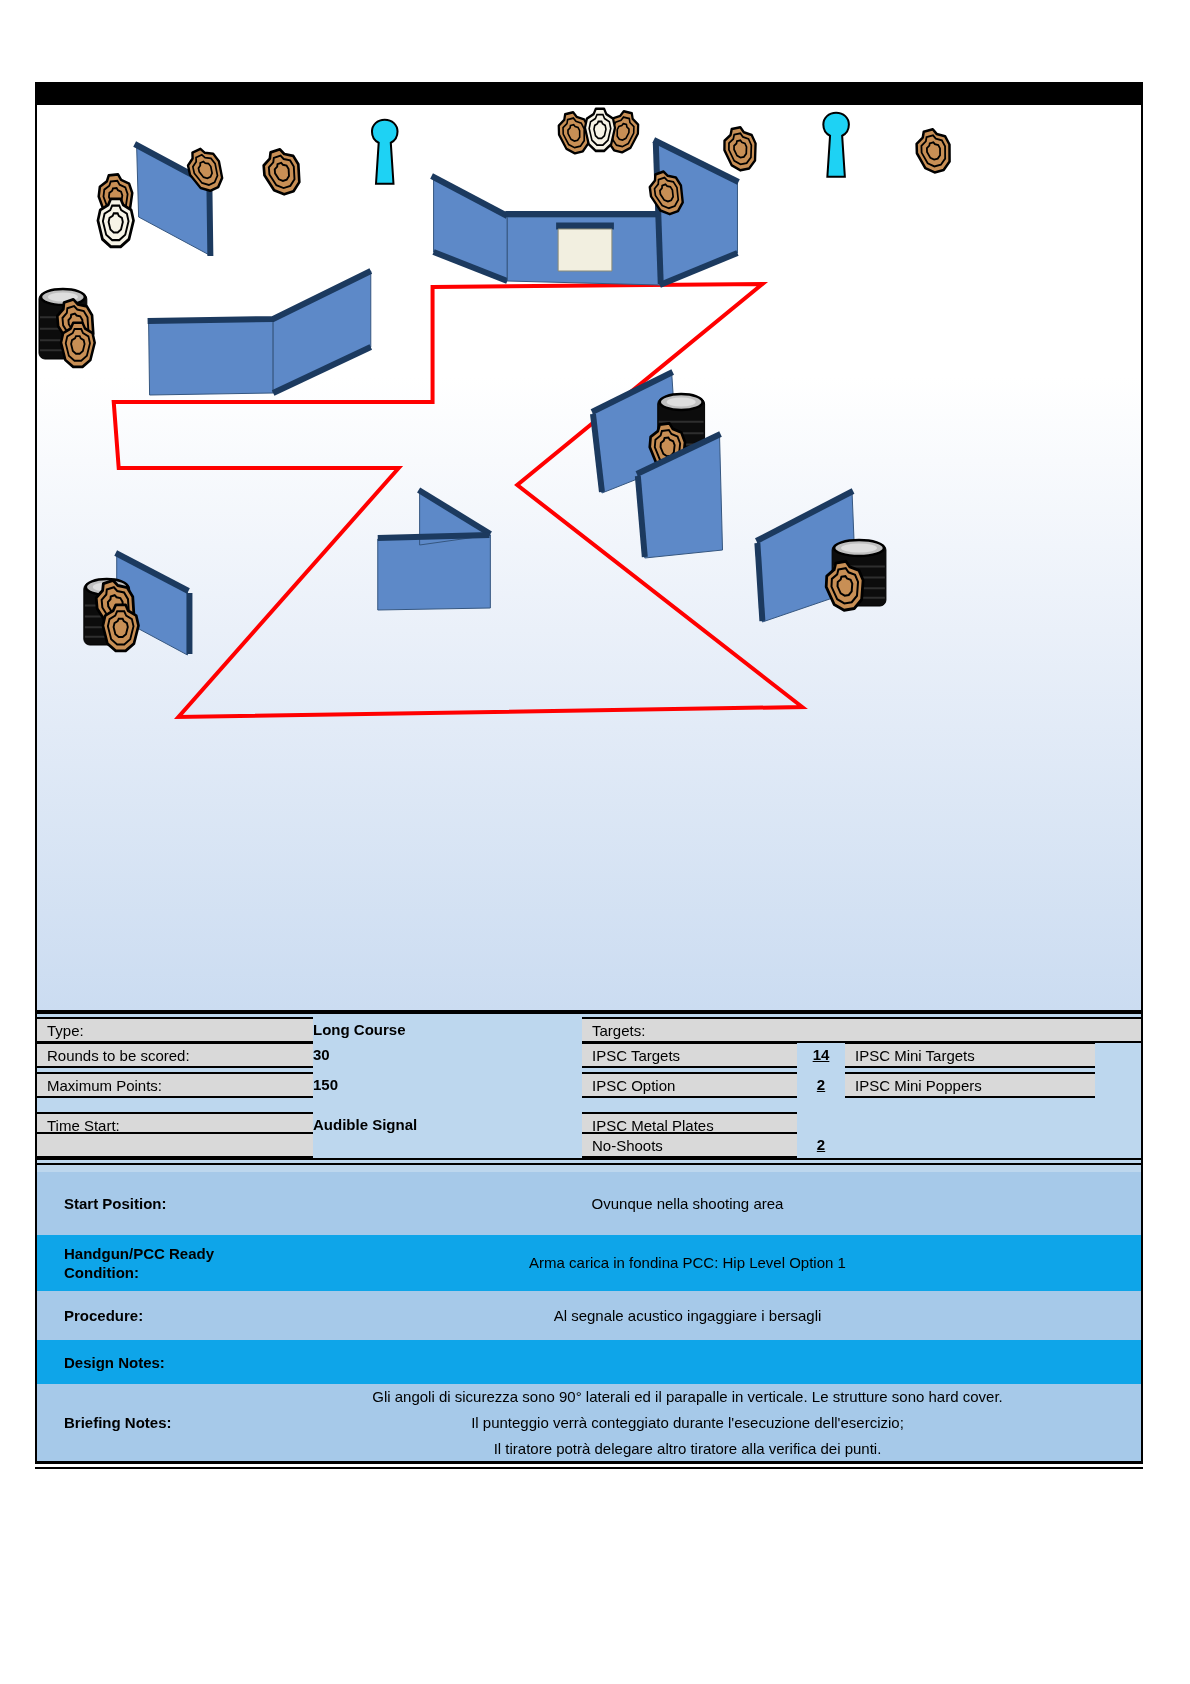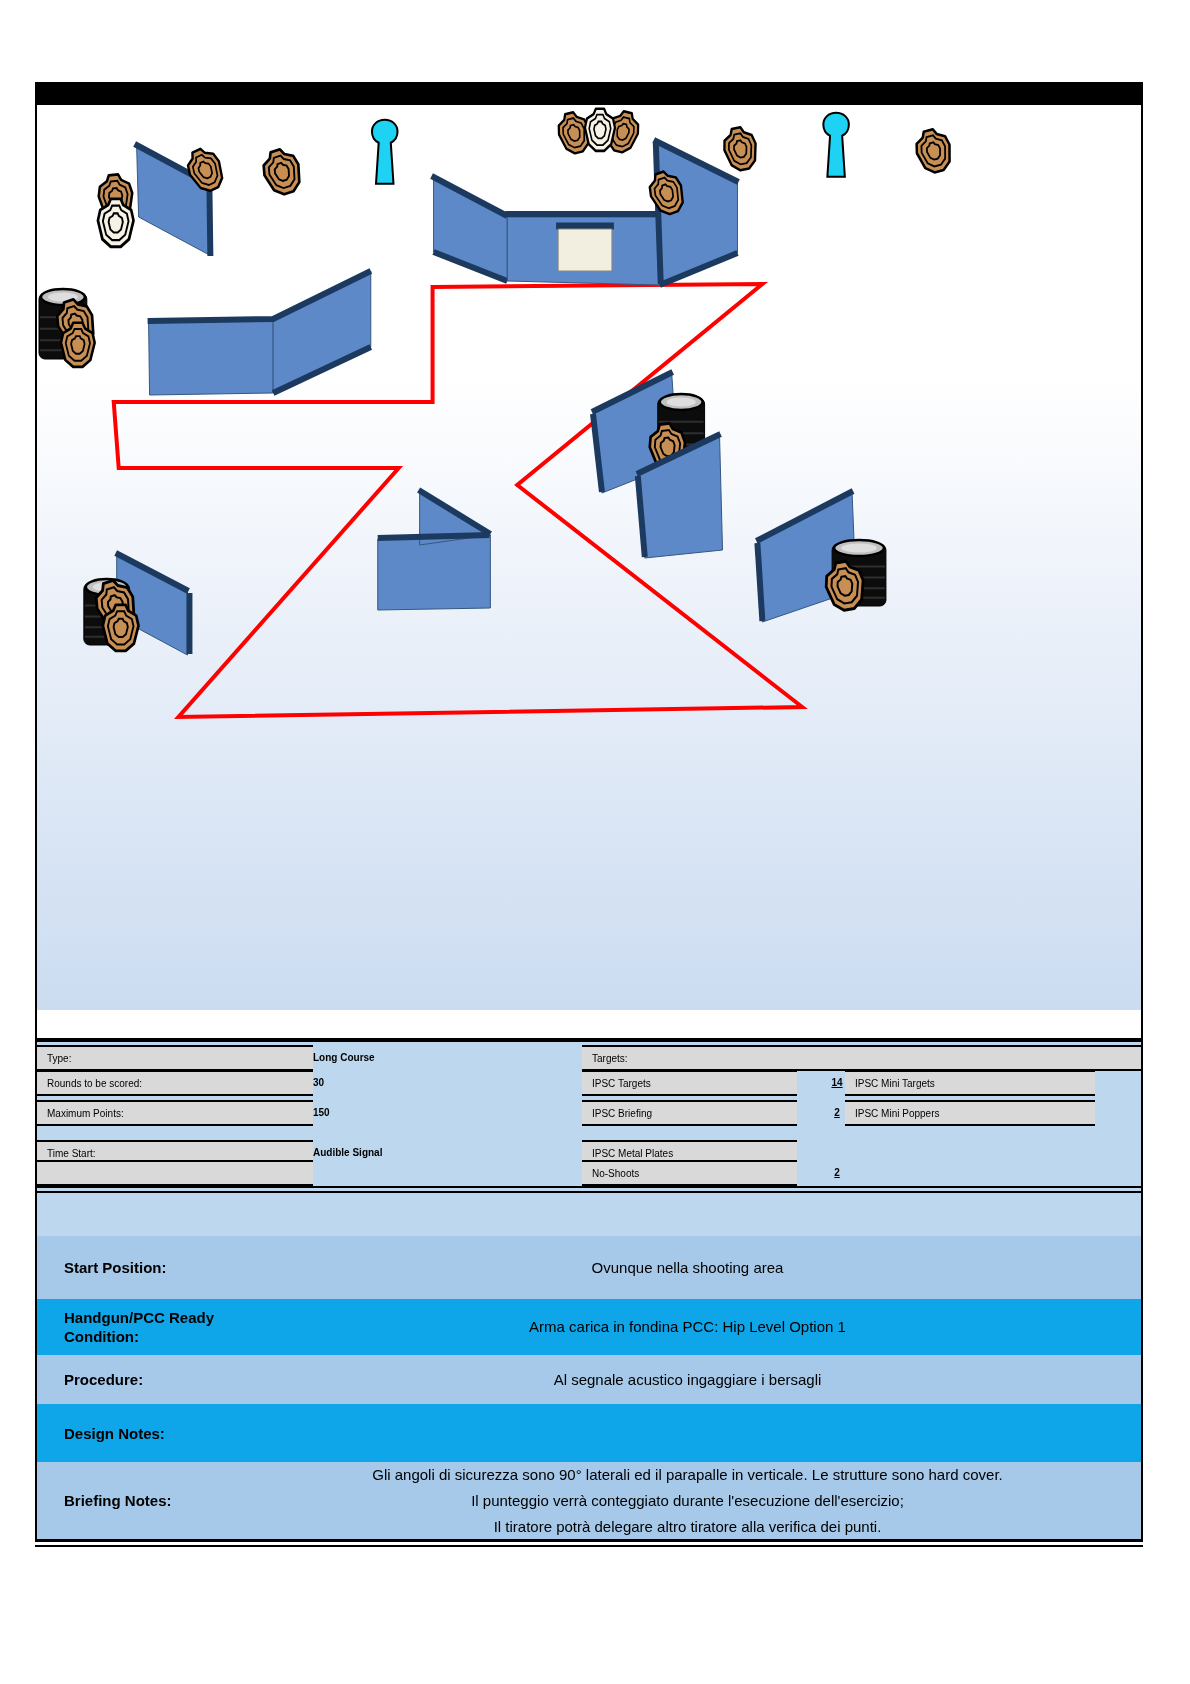--- a/index.html
+++ b/index.html
@@ -2,38 +2,38 @@
 <html><head>
 <meta charset="utf-8">
 <style>
   html,body{margin:0;padding:0;}
   body{width:1190px;height:1684px;background:#ffffff;font-family:"Liberation Sans",sans-serif;color:#000;position:relative;}
   .page{position:absolute;left:35px;top:82px;width:1108px;}
   .topbar{height:23px;background:#000000;}
   .mid{border-left:2px solid #000;border-right:2px solid #000;}
   .diagram{height:905px;position:relative;background:linear-gradient(180deg,#ffffff 0%,#ffffff 30%,#eaf0f9 58%,#cbdcf1 100%);overflow:hidden;}
   .diagram svg{display:block;width:100%;height:100%;}
-  .info-table{position:relative;height:198px;background:#bdd7ee;border-top:4px solid #000;box-sizing:border-box;font-size:10px;margin-top:28px;}
+  .info-table{position:relative;height:162px;background:#bdd7ee;border-top:4px solid #000;box-sizing:border-box;font-size:15px;}
   .cell{position:absolute;height:26px;box-sizing:border-box;border-top:2px solid #000;border-bottom:2px solid #000;background:#d9d9d9;line-height:21px;padding:1px 4px 0 10px;white-space:nowrap;overflow:hidden;}
   .val{position:absolute;height:26px;font-weight:bold;line-height:25px;white-space:nowrap;}
   .cnt{position:absolute;height:26px;font-weight:bold;line-height:25px;text-align:center;}
   .r1{top:3px;}.r2{top:28px;}.r3{top:58px;}.r4{top:98px;}.r5{top:118px;}
   .c-label{left:0;width:276px;}
   .c-value{left:276px;width:269px;}
   .c-tlabel{left:545px;width:215px;}
-  .c-count{left:776px;width:48px;text-decoration:underline;}
+  .c-count{left:760px;width:48px;text-decoration:underline;}
   .c-mini{left:808px;width:250px;}
   .c-thead{left:545px;width:559px;}
   .tbl-dbl{position:absolute;top:144px;left:0;width:100%;height:7px;box-sizing:border-box;border-top:2px solid #000;border-bottom:2px solid #000;}
   .sec{display:flex;align-items:stretch;font-size:15px;}
   .sec .lbl{width:170px;padding-left:27px;font-weight:bold;display:flex;align-items:center;line-height:19px;}
   .sec .vl{flex:1;display:flex;flex-direction:column;align-items:center;justify-content:center;text-align:center;line-height:26px;}
   .blue{background:#a6c9e9;}
   .gray{background:#0ea5e9;}
-  .s1{height:63px;}.s2{height:56px;}.s3{height:49px;}.s4{height:58px;text-align:center;}.s5{height:77px;}
+  .s1{height:63px;}.s2{height:56px;}.s3{height:49px;}.s4{height:44px;text-align:center;}.s5{height:77px;}
   .bottomline{height:8px;box-sizing:border-box;border-top:3px solid #000;border-bottom:2px solid #000;background:#ffffff;}
 </style>
 </head>
 <body>
 
 <div class="page">
   <div class="topbar"></div>
   <div class="mid">
     <div class="diagram">
       <svg id="diagram-svg" viewBox="35 105 1108 905" preserveAspectRatio="none">
@@ -226,21 +226,21 @@
       <div class="cell r4 c-label">Time Start:</div>
       <div class="val  r4 c-value">Audible Signal</div>
       <div class="cell r5 c-label"></div>
 
       <div class="cell r1 c-thead">Targets:</div>
 
       <div class="cell r2 c-tlabel">IPSC Targets</div>
       <div class="cnt  r2 c-count">14</div>
       <div class="cell r2 c-mini">IPSC Mini Targets</div>
 
-      <div class="cell r3 c-tlabel">IPSC Briefing</div>
+      <div class="cell r3 c-tlabel">IPSC Option</div>
       <div class="cnt  r3 c-count">2</div>
       <div class="cell r3 c-mini">IPSC Mini Poppers</div>
 
       <div class="cell r4 c-tlabel">IPSC Metal Plates</div>
 
       <div class="cell r5 c-tlabel">No-Shoots</div>
       <div class="cnt  r5 c-count">2</div>
 
       <div class="tbl-dbl"></div>
     </div>

